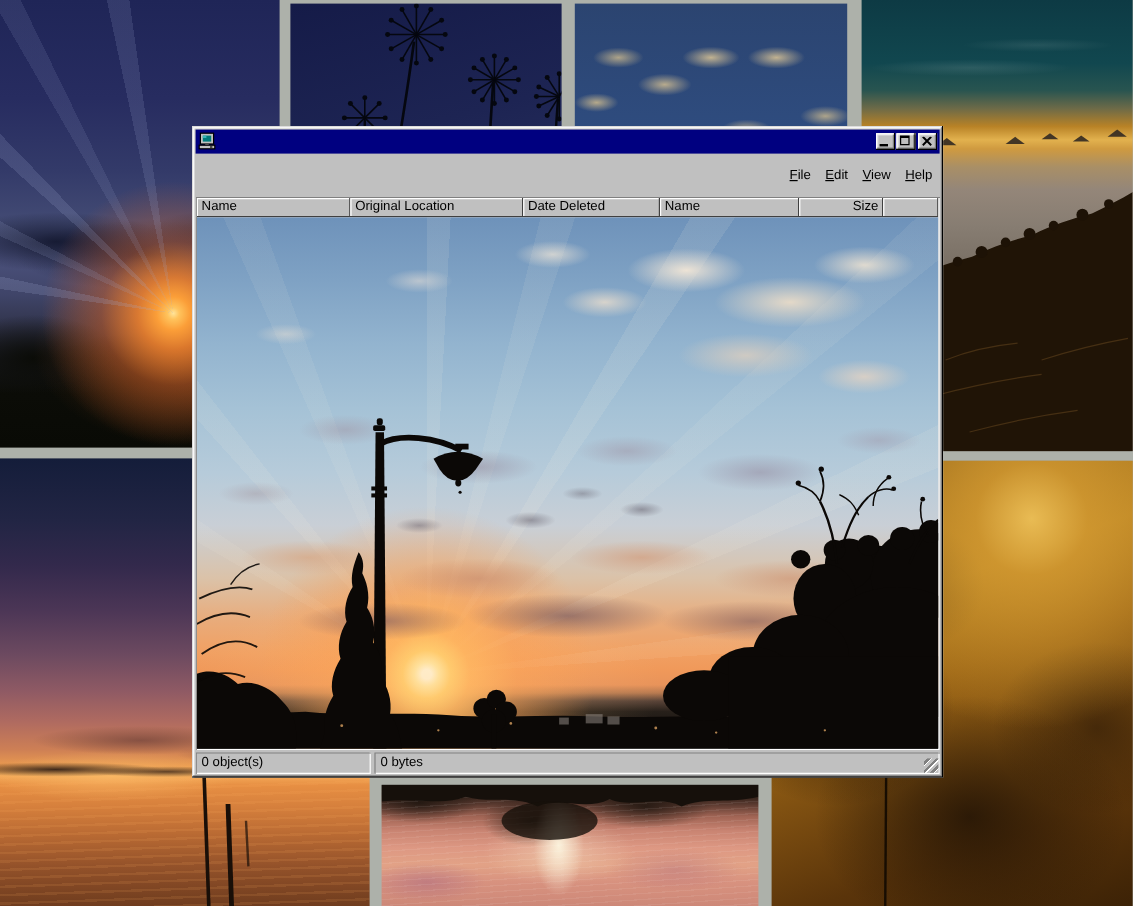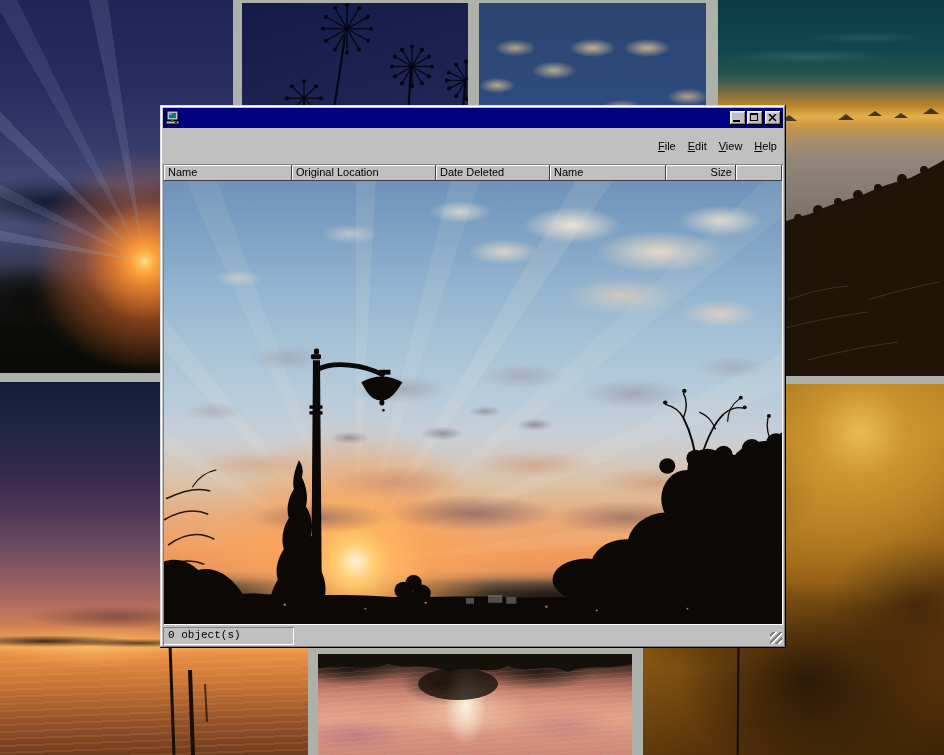--- a/index.html
+++ b/index.html
@@ -153,21 +153,21 @@
     radial-gradient(ellipse 80px 20px at 15% 64%, rgba(216,160,120,.6), rgba(216,160,120,0) 70%),
     radial-gradient(ellipse 95px 24px at 38% 68%, rgba(200,140,110,.65), rgba(200,140,110,0) 70%),
     radial-gradient(ellipse 85px 20px at 60% 64%, rgba(210,150,115,.6), rgba(210,150,115,0) 70%),
     radial-gradient(ellipse 90px 22px at 80% 68%, rgba(205,145,112,.6), rgba(205,145,112,0) 70%),
     radial-gradient(ellipse 120px 26px at 50% 75%, rgba(120,90,95,.7), rgba(120,90,95,0) 70%),
     radial-gradient(ellipse 100px 22px at 25% 76%, rgba(130,95,98,.65), rgba(130,95,98,0) 70%),
     radial-gradient(ellipse 110px 24px at 75% 76%, rgba(125,92,96,.6), rgba(125,92,96,0) 70%);}
   .viewport svg{position:absolute;inset:0;width:100%;height:100%;}
   .statusbar{height:18px;margin-top:2px;display:flex;flex:0 0 auto;position:relative;}
   .spanel{box-sizing:border-box;box-shadow: inset 1px 1px 0 #808080, inset -1px -1px 0 #fff;padding:2px 5px;white-space:nowrap;overflow:hidden;}
-  .sp1{width:131px;margin-right:3px;font-family:Liberation Mono, monospace;}
+  .sp1{width:146px;margin-right:3px;}
   .sp2{flex:1 1 auto;}
   .grip{position:absolute;right:1px;bottom:1px;width:12px;height:12px;
     background:repeating-linear-gradient(-45deg,#c0c0c0 0 2px,#fff 2px 3px,#808080 3px 5px);}
 </style>
 </head>
 <body>
 
 <div class="photo" id="p1"></div>
 
 <div class="photo" id="p2">
@@ -413,16 +413,17 @@
             <circle cx="380" cy="442" r="1.2"></circle>
             <circle cx="430" cy="446" r="1"></circle>
             <circle cx="520" cy="444" r="1"></circle>
         </g>
       </svg>
     </div>
   </div>
 
   <div class="statusbar">
     <div class="spanel sp1">0 object(s)</div>
+    <div class="spanel sp2">0 bytes</div>
     <div class="grip"></div>
   </div>
 
 </div>
 
 </body></html>

